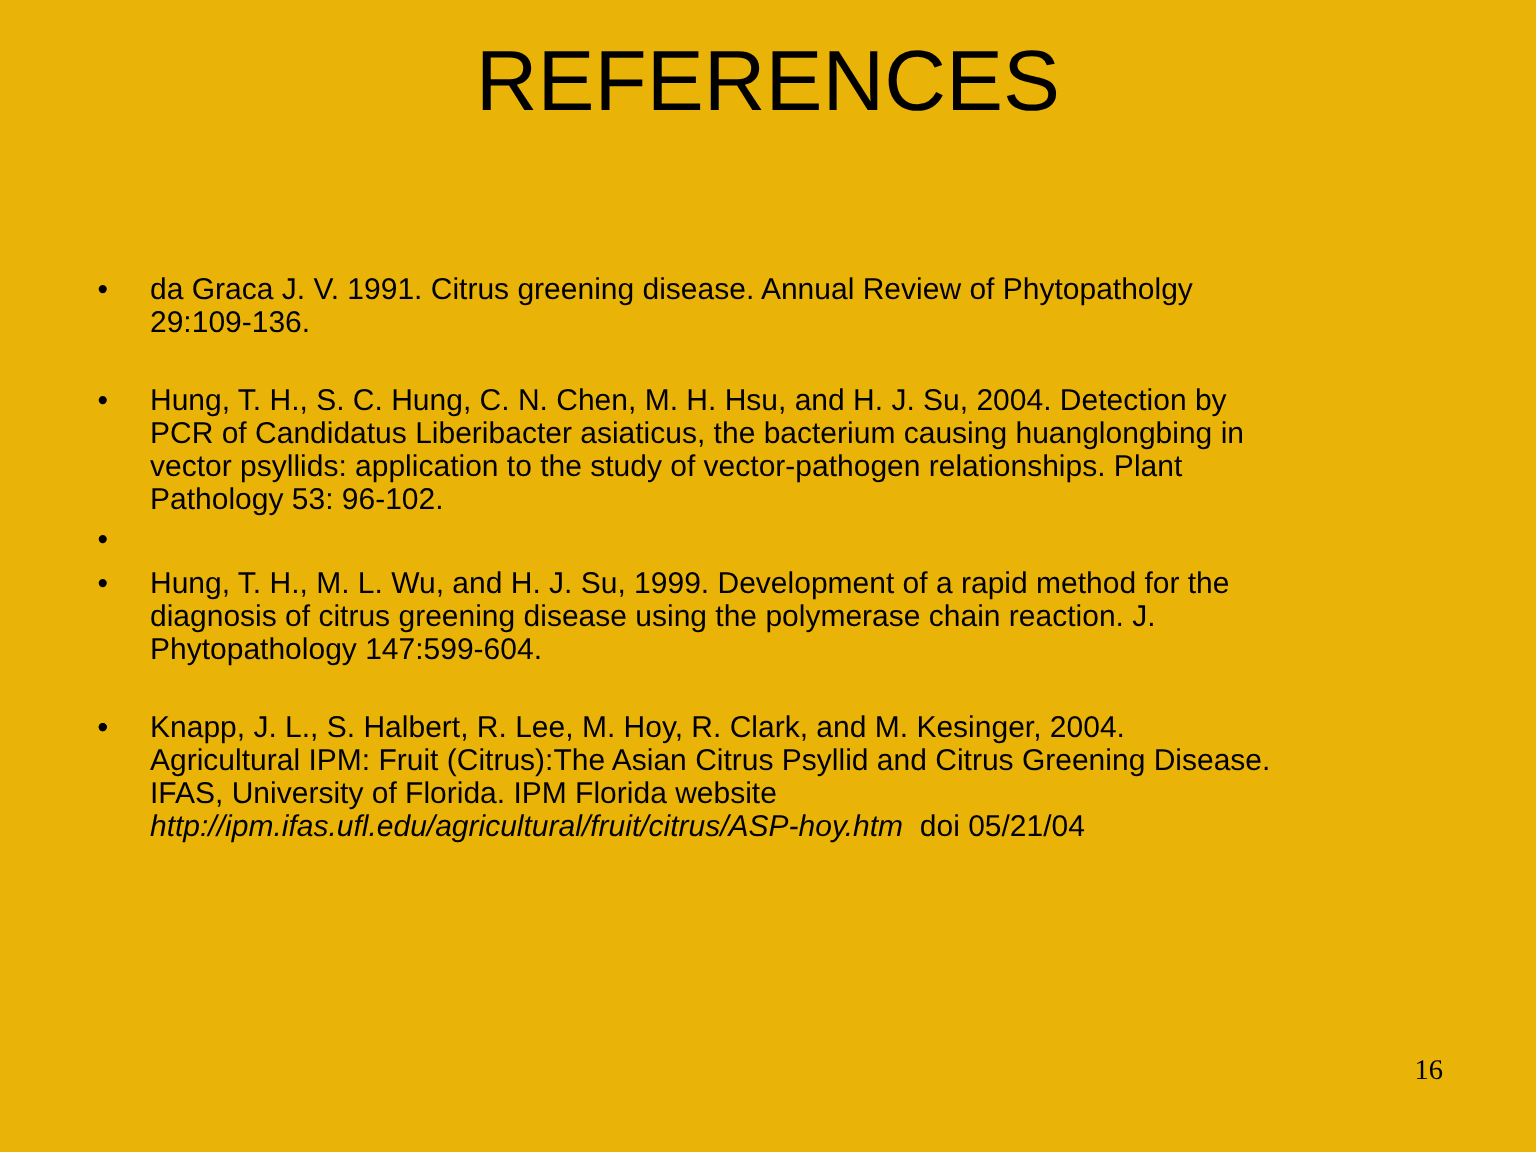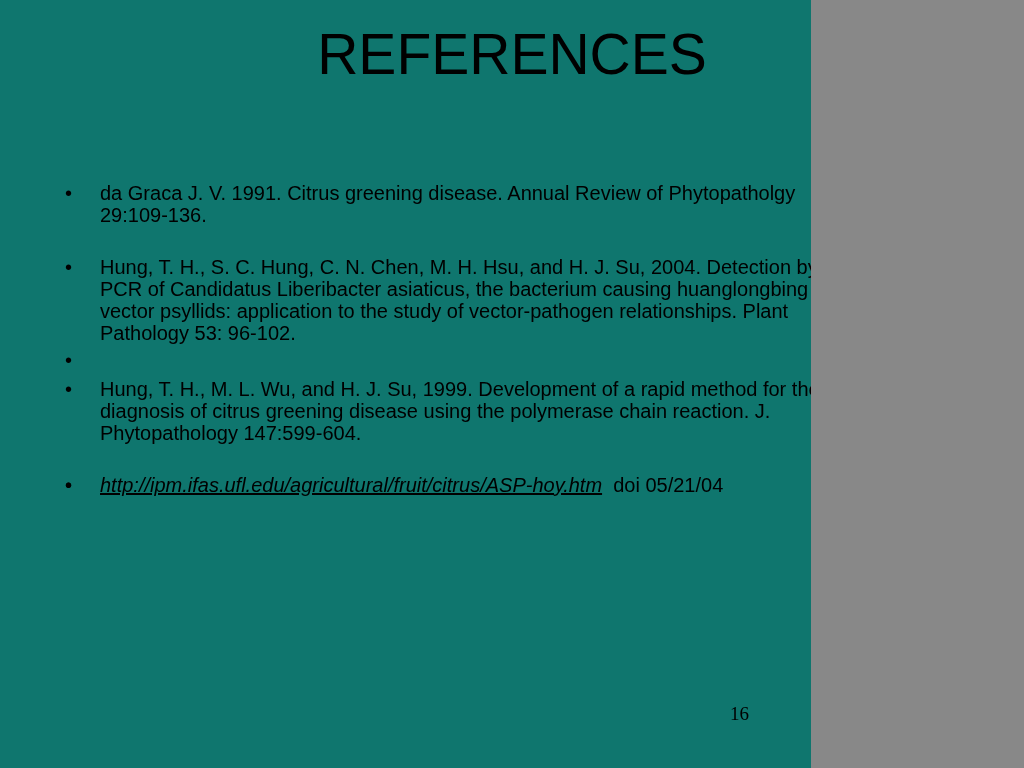--- a/index.html
+++ b/index.html
@@ -2,23 +2,23 @@
 <html><head>
 <meta charset="utf-8">
 <style>
   html, body {
     margin: 0;
     padding: 0;
     background: #888888;
   }
   .slide {
     position: relative;
-    width: 811px;
+    width: 1024px;
     height: 768px;
-    background: #0f766e;
+    background: #eab308;
     overflow: hidden;
     font-family: "Liberation Sans", sans-serif;
     color: #000000;
   }
   .slide-title {
     position: absolute;
     top: 20px;
     left: 0;
     width: 1024px;
     text-align: center;
@@ -60,21 +60,20 @@
     top: 0;
     width: 20px;
     line-height: 22px;
     font-size: 20px;
   }
   .reference-text {
     white-space: pre-wrap;
   }
   .reference-text .seg-italic {
     font-style: italic;
-    text-decoration: underline;
   }
   .page-number {
     position: absolute;
     top: 703px;
     right: 62px;
     font-size: 19px;
     line-height: 22px;
     font-family: Liberation Serif, serif;
   }
 </style>
@@ -89,17 +88,20 @@
 29:109-136.</span></span></li>
       <li class="reference-item"><span class="bullet-dot">•</span><span class="reference-text"><span class="seg-normal">Hung, T. H., S. C. Hung, C. N. Chen, M. H. Hsu, and H. J. Su, 2004. Detection by
 PCR of Candidatus Liberibacter asiaticus, the bacterium causing huanglongbing in
 vector psyllids: application to the study of vector-pathogen relationships. Plant
 Pathology 53: 96-102.</span></span></li>
       <li class="reference-item empty"><span class="bullet-dot">•</span><span class="reference-text"></span></li>
       <li class="reference-item"><span class="bullet-dot">•</span><span class="reference-text"><span class="seg-normal">Hung, T. H., M. L. Wu, and H. J. Su, 1999. Development of a rapid method for the
 diagnosis of citrus greening disease using the polymerase chain reaction. J.
 Phytopathology 147:599-604.</span></span></li>
       <li class="reference-item"><span class="bullet-dot">•</span></li>
-      <li class="reference-item"><span class="bullet-dot">•</span><span class="reference-text"><span class="seg-italic">http://ipm.ifas.ufl.edu/agricultural/fruit/citrus/ASP-hoy.htm</span><span class="seg-normal">  doi 05/21/04</span></span></li>
+      <li class="reference-item"><span class="bullet-dot">•</span><span class="reference-text"><span class="seg-normal">Knapp, J. L., S. Halbert, R. Lee, M. Hoy, R. Clark, and M. Kesinger, 2004.
+Agricultural IPM: Fruit (Citrus):The Asian Citrus Psyllid and Citrus Greening Disease.
+IFAS, University of Florida. IPM Florida website
+</span><span class="seg-italic">http://ipm.ifas.ufl.edu/agricultural/fruit/citrus/ASP-hoy.htm</span><span class="seg-normal">  doi 05/21/04</span></span></li>
     </ul>
 
   <div class="page-number">16</div>
 </div>
 
 </body></html>

